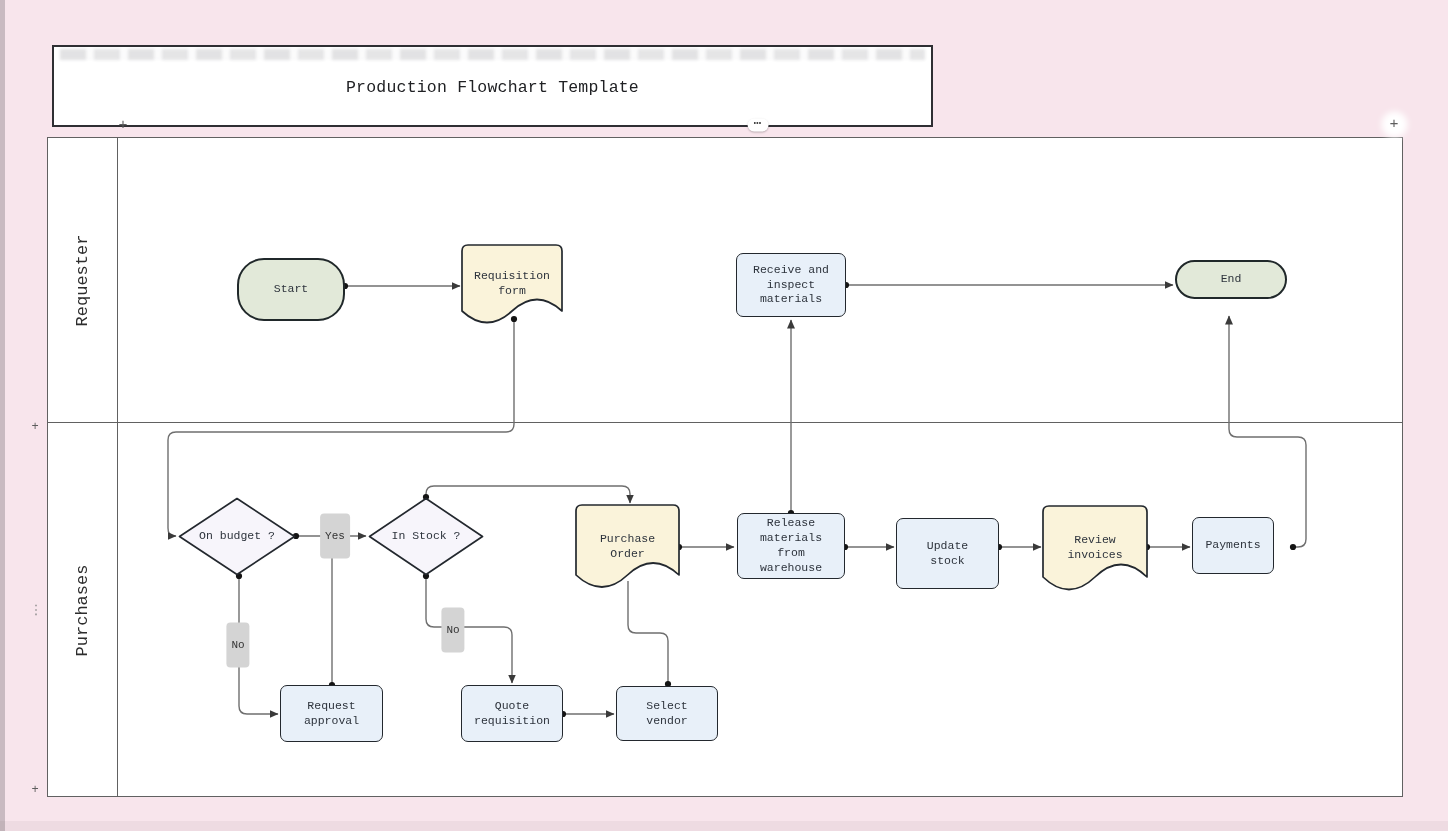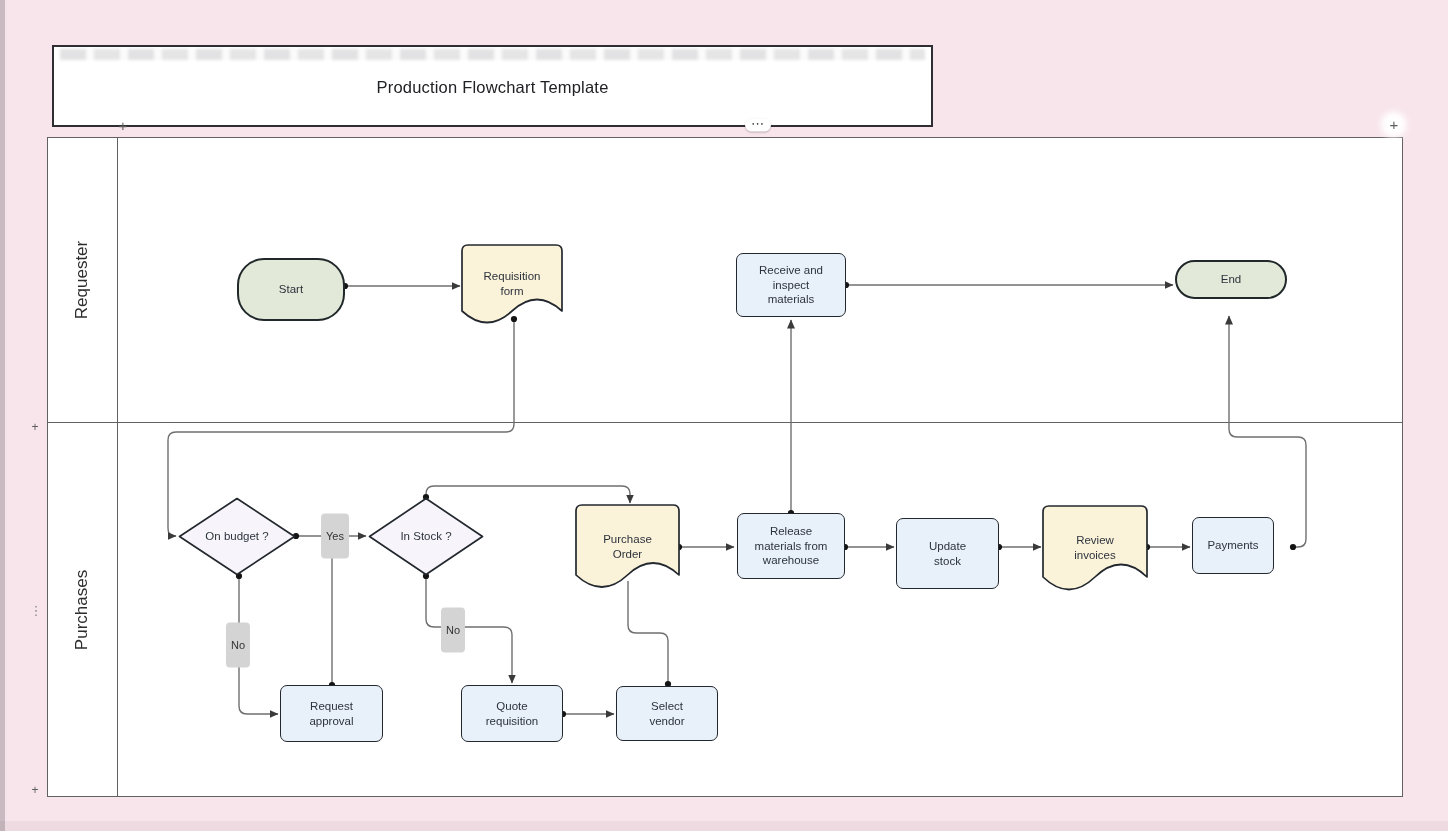--- a/index.html
+++ b/index.html
@@ -13,21 +13,21 @@
     --fill-yellow:#faf3da;
     --fill-blue:#e8f0f9;
     --fill-lavender:#f7f5fb;
     --edge-label-bg:#d4d4d4;
     --text-dark:#24292f;
     --icon-gray:#5d5d5d;
   }
   *{margin:0;padding:0;box-sizing:border-box;}
   html,body{width:1448px;height:831px;overflow:hidden;}
   body{font-family:"Liberation Sans","DejaVu Sans",sans-serif;background:var(--canvas-pink);position:relative;}
-  .stage{position:absolute;left:0;top:0;width:1448px;height:831px;}
+  .stage{position:absolute;left:0;top:0;width:1448px;height:831px;font-family:Liberation Mono, monospace;}
 
   .edge-strip-left{position:absolute;left:0;top:0;width:5px;height:831px;background:var(--edge-strip);}
   .edge-strip-bottom{position:absolute;left:0;top:821px;width:1448px;height:10px;background:rgba(90,60,75,0.06);}
 
   
   .title-box{position:absolute;left:52px;top:45px;width:881px;height:82px;background:#ffffff;border:2px solid var(--title-border);}
   .title-ghost{position:absolute;left:6px;top:2px;right:6px;height:11px;opacity:.45;filter:blur(1.6px);
     background:repeating-linear-gradient(90deg,rgba(45,45,58,.30) 0 26px,rgba(45,45,58,.05) 26px 34px,rgba(45,45,58,.28) 34px 60px,rgba(45,45,58,.04) 60px 68px);}
   .title-text{position:absolute;left:0;right:0;top:31px;text-align:center;font-size:16.5px;font-weight:500;color:#202124;letter-spacing:.2px;}
 

